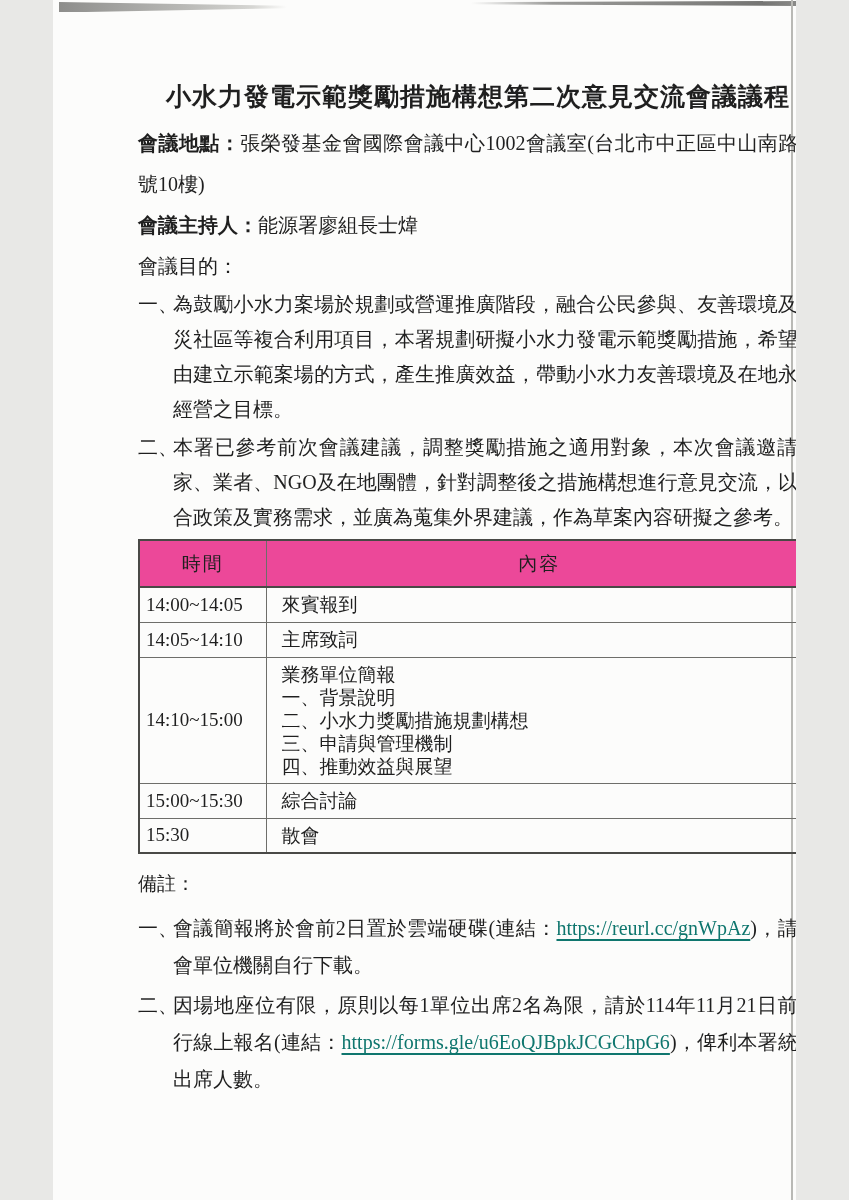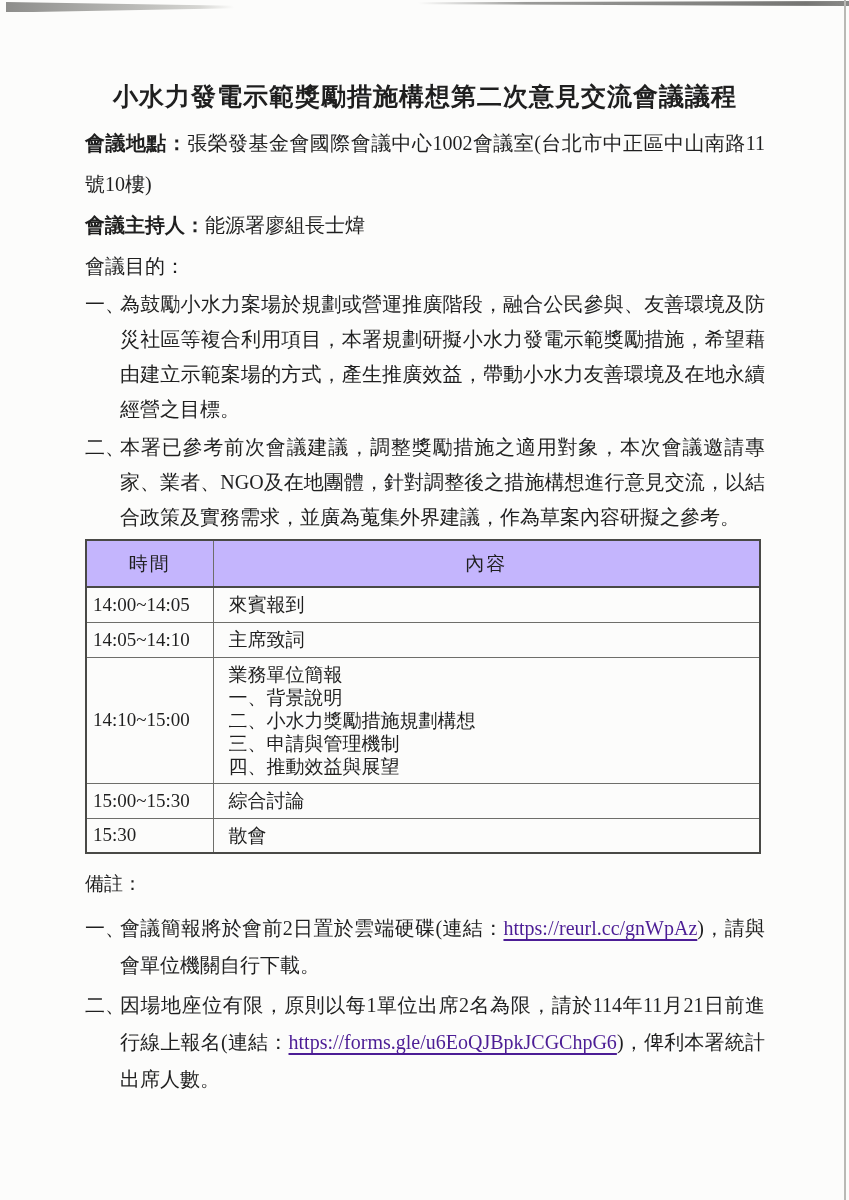--- a/index.html
+++ b/index.html
@@ -1,21 +1,21 @@
 <!DOCTYPE html>
 <html><head>
 <meta charset="utf-8">
 <style>
   * { margin: 0; padding: 0; box-sizing: border-box; }
   html, body { background: #e8e8e6; }
   body { font-family: "Liberation Serif", "DejaVu Serif", serif; }
 
   .page {
     position: relative;
-    width: 849px;
+    width: 743px;
     height: 1200px;
     margin: 0 auto;
     background: #fcfcfb;
     overflow: hidden;
     color: #1f1f1f;
   }
 
   
   .corner-artifact {
     position: absolute;
@@ -93,21 +93,21 @@
     margin-top: 1px;
     margin-bottom: 13px;
     border: 2px solid #494946;
   }
   table.agenda col.c-time { width: 127px; }
   table.agenda th, table.agenda td {
     border: 1px solid #6e6e6a;
     vertical-align: middle;
   }
   table.agenda thead th {
-    background: #c4b5fd;
+    background: #ec4899;
     font-weight: normal;
     text-align: center;
     height: 47px;
     border-bottom: 2px solid #494946;
     letter-spacing: 2px;
   }
   table.agenda td.time-cell {
     padding: 4px 2px 4px 6px;
     height: 35px;
   }
@@ -120,21 +120,21 @@
     font-weight: normal;
     font-size: 19px;
     line-height: 34px;
     margin-bottom: 9px;
   }
   .note-item {
     line-height: 37px;
     margin-bottom: 3px;
   }
   .note-item a {
-    color: #4c1d95;
+    color: #0f766e;
     text-decoration: underline;
     text-underline-offset: 4px;
   }
 </style>
 </head>
 <body>
 
 <div class="page">
 
   <div class="corner-artifact"></div>

